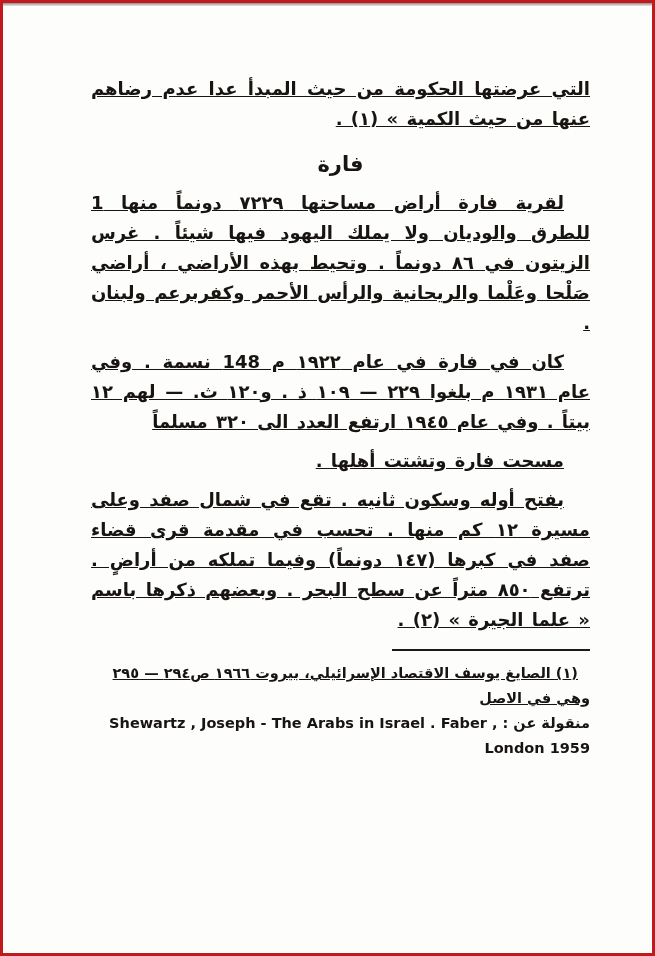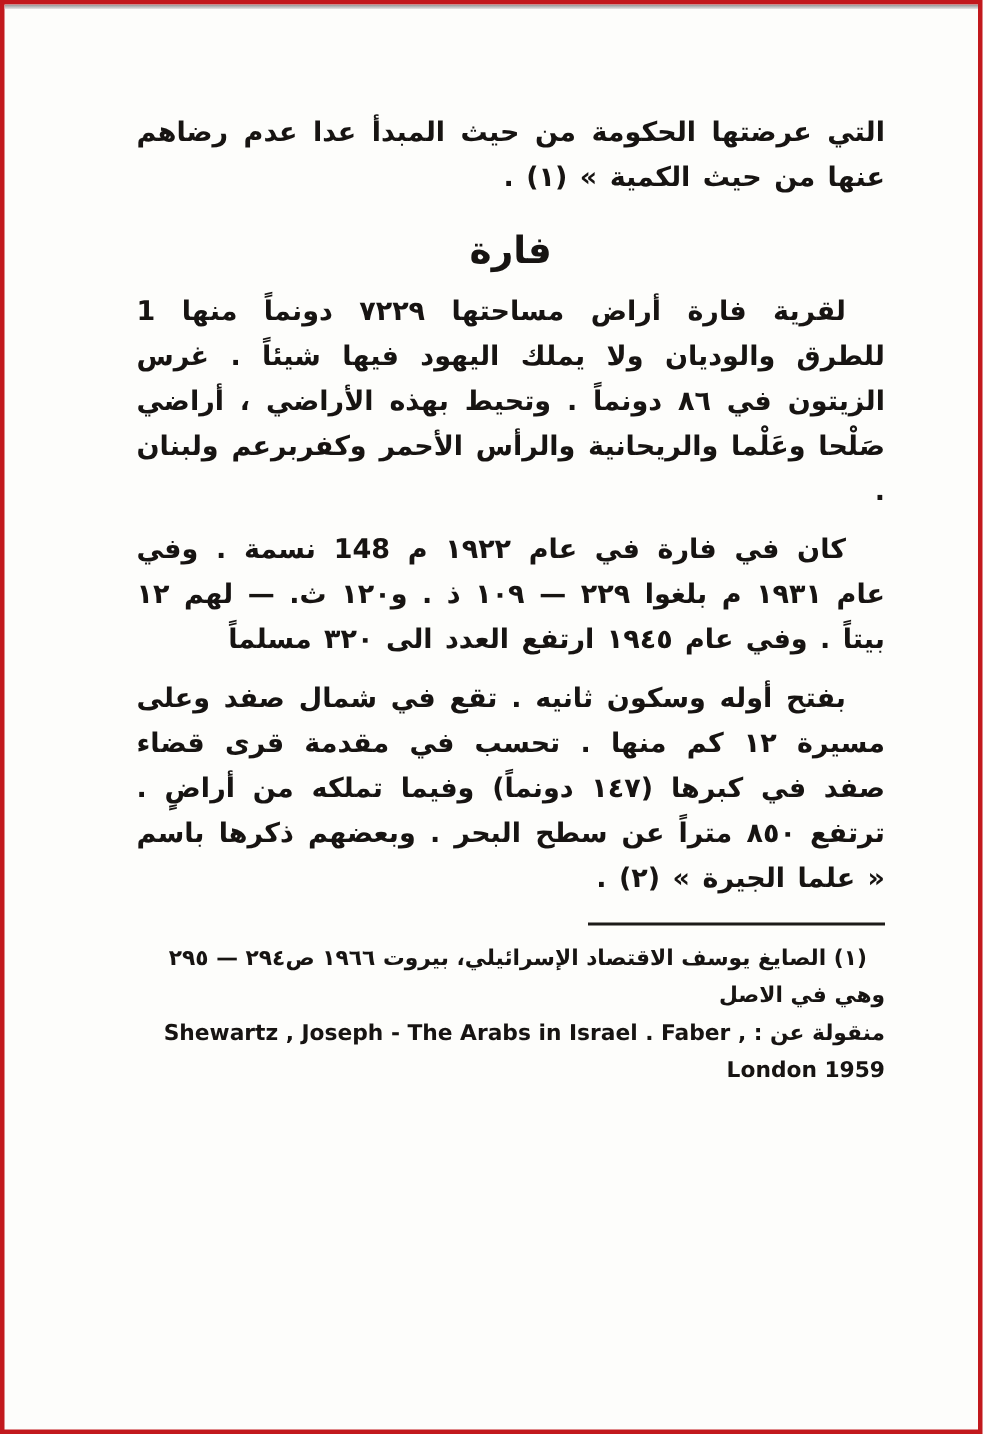--- a/index.html
+++ b/index.html
@@ -22,57 +22,59 @@
     direction: rtl;
     margin: 68px 62px 0 88px;
   }
   .para {
     font-size: 18px;
     font-weight: 700;
     line-height: 30px;
     text-align: justify;
     margin: 0 0 9px 0;
     word-spacing: 2px;
+    text-decoration: underline;
   }
   .para.indent { text-indent: 26px; }
   .heading {
-    font-size: 25px;
+    font-size: 21px;
     font-weight: 700;
     text-align: center;
     margin: 18px 0 12px 0;
   }
   .footnote-sep {
     width: 198px;
     height: 0;
     border-top: 2px solid #1d1b19;
     margin: 14px 0 10px auto; 
     margin-right: 0;
     margin-left: auto;
   }
   .footnotes {
     font-size: 14.5px;
     font-weight: 700;
     line-height: 25px;
   }
   .fn-line { text-align: right; }
-  .fn-first { text-indent: 12px; }
+  .fn-first { text-indent: 12px; text-decoration: underline; }
 </style>
 </head>
 <body>
 
 <div class="top-shadow"></div>
 
 <main class="content">
 
   <p class="para">التي عرضتها الحكومة من حيث المبدأ عدا عدم رضاهم عنها من حيث الكمية » (١) .</p>
 
   <h2 class="heading">فارة</h2>
 
   <p class="para indent">لقرية فارة أراض مساحتها ٧٢٢٩ دونماً منها 1 للطرق والوديان ولا يملك اليهود فيها شيئاً . غرس الزيتون في ٨٦ دونماً . وتحيط بهذه الأراضي ، أراضي صَلْحا وعَلْما والريحانية والرأس الأحمر وكفربرعم ولبنان .</p>
   <p class="para indent">كان في فارة في عام ١٩٢٢ م 148 نسمة . وفي عام ١٩٣١ م بلغوا ٢٢٩ — ١٠٩ ذ . و١٢٠ ث. — لهم ١٢ بيتاً . وفي عام ١٩٤٥ ارتفع العدد الى ٣٢٠ مسلماً</p>
+  <p class="para indent">مسحت فارة وتشتت أهلها .</p>
 
 
   <p class="para indent">بفتح أوله وسكون ثانيه . تقع في شمال صفد وعلى مسيرة ١٢ كم منها . تحسب في مقدمة قرى قضاء صفد في كبرها (١٤٧ دونماً) وفيما تملكه من أراضٍ . ترتفع ٨٥٠ متراً عن سطح البحر . وبعضهم ذكرها باسم « علما الجيرة » (٢) .</p>
 
   <div class="footnote-sep"></div>
 
   <div class="footnotes">
     <div class="fn-line fn-first">(١) الصايغ يوسف الاقتصاد الإسرائيلي، بيروت ١٩٦٦ ص٢٩٤ — ٢٩٥ وهي في الاصل</div>
     <div class="fn-line">منقولة عن : Shewartz , Joseph - The Arabs in Israel . Faber , London 1959</div>
 

